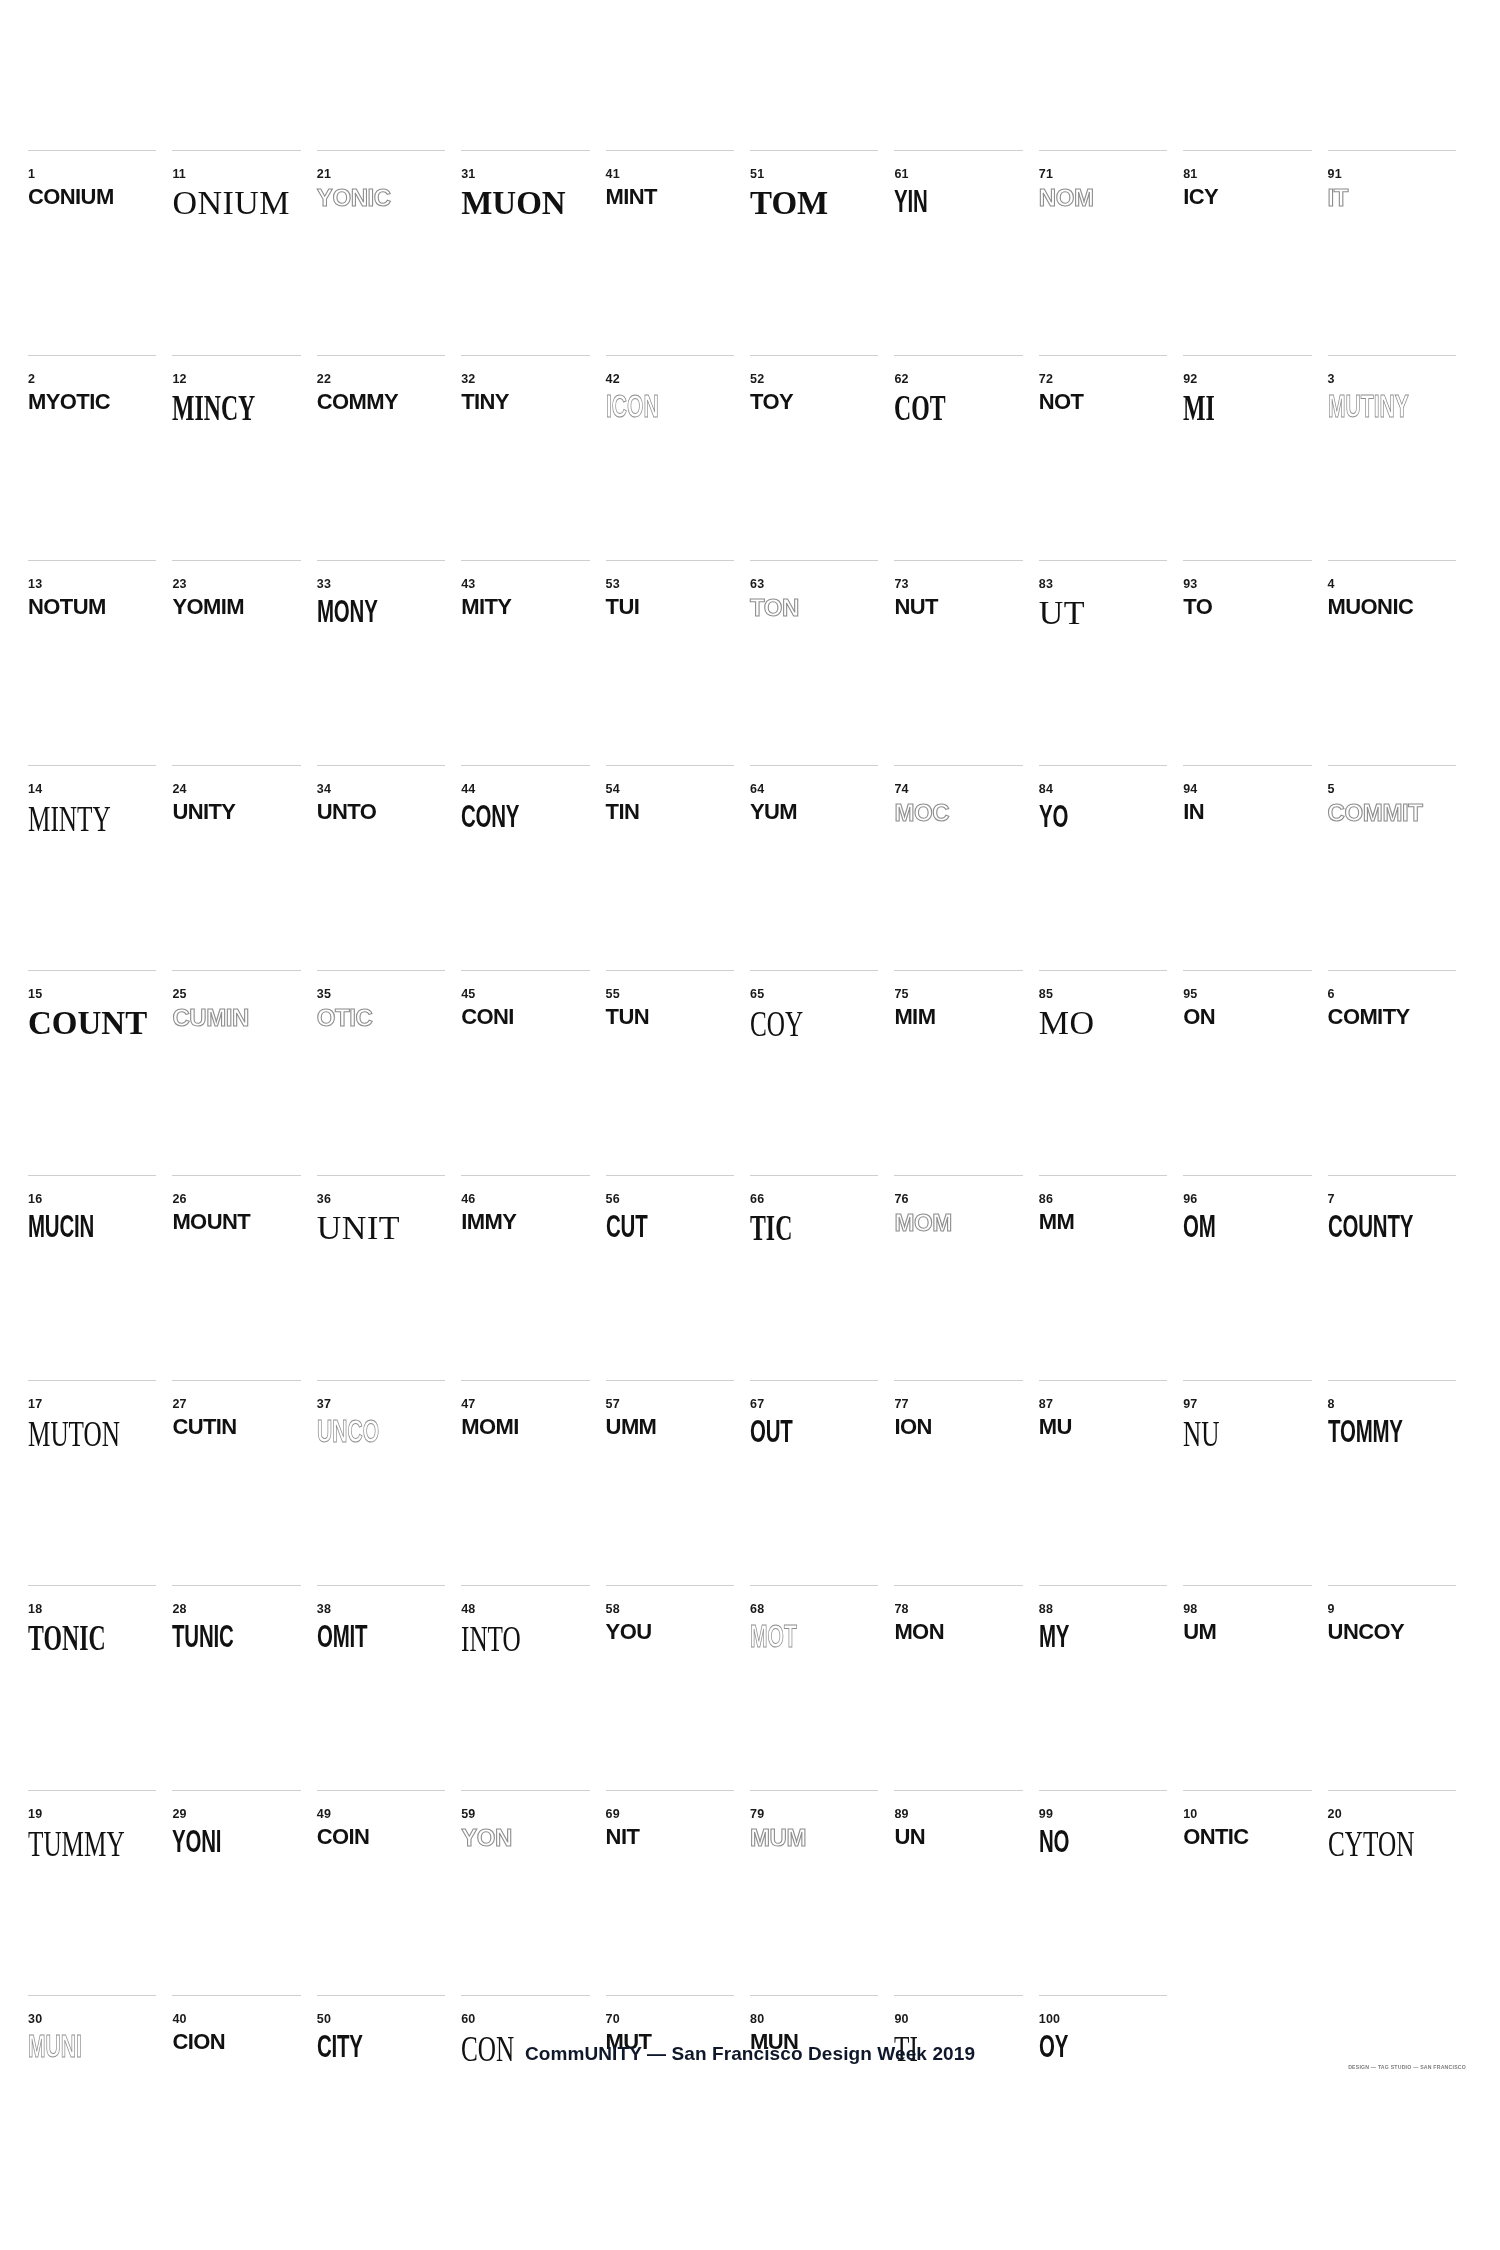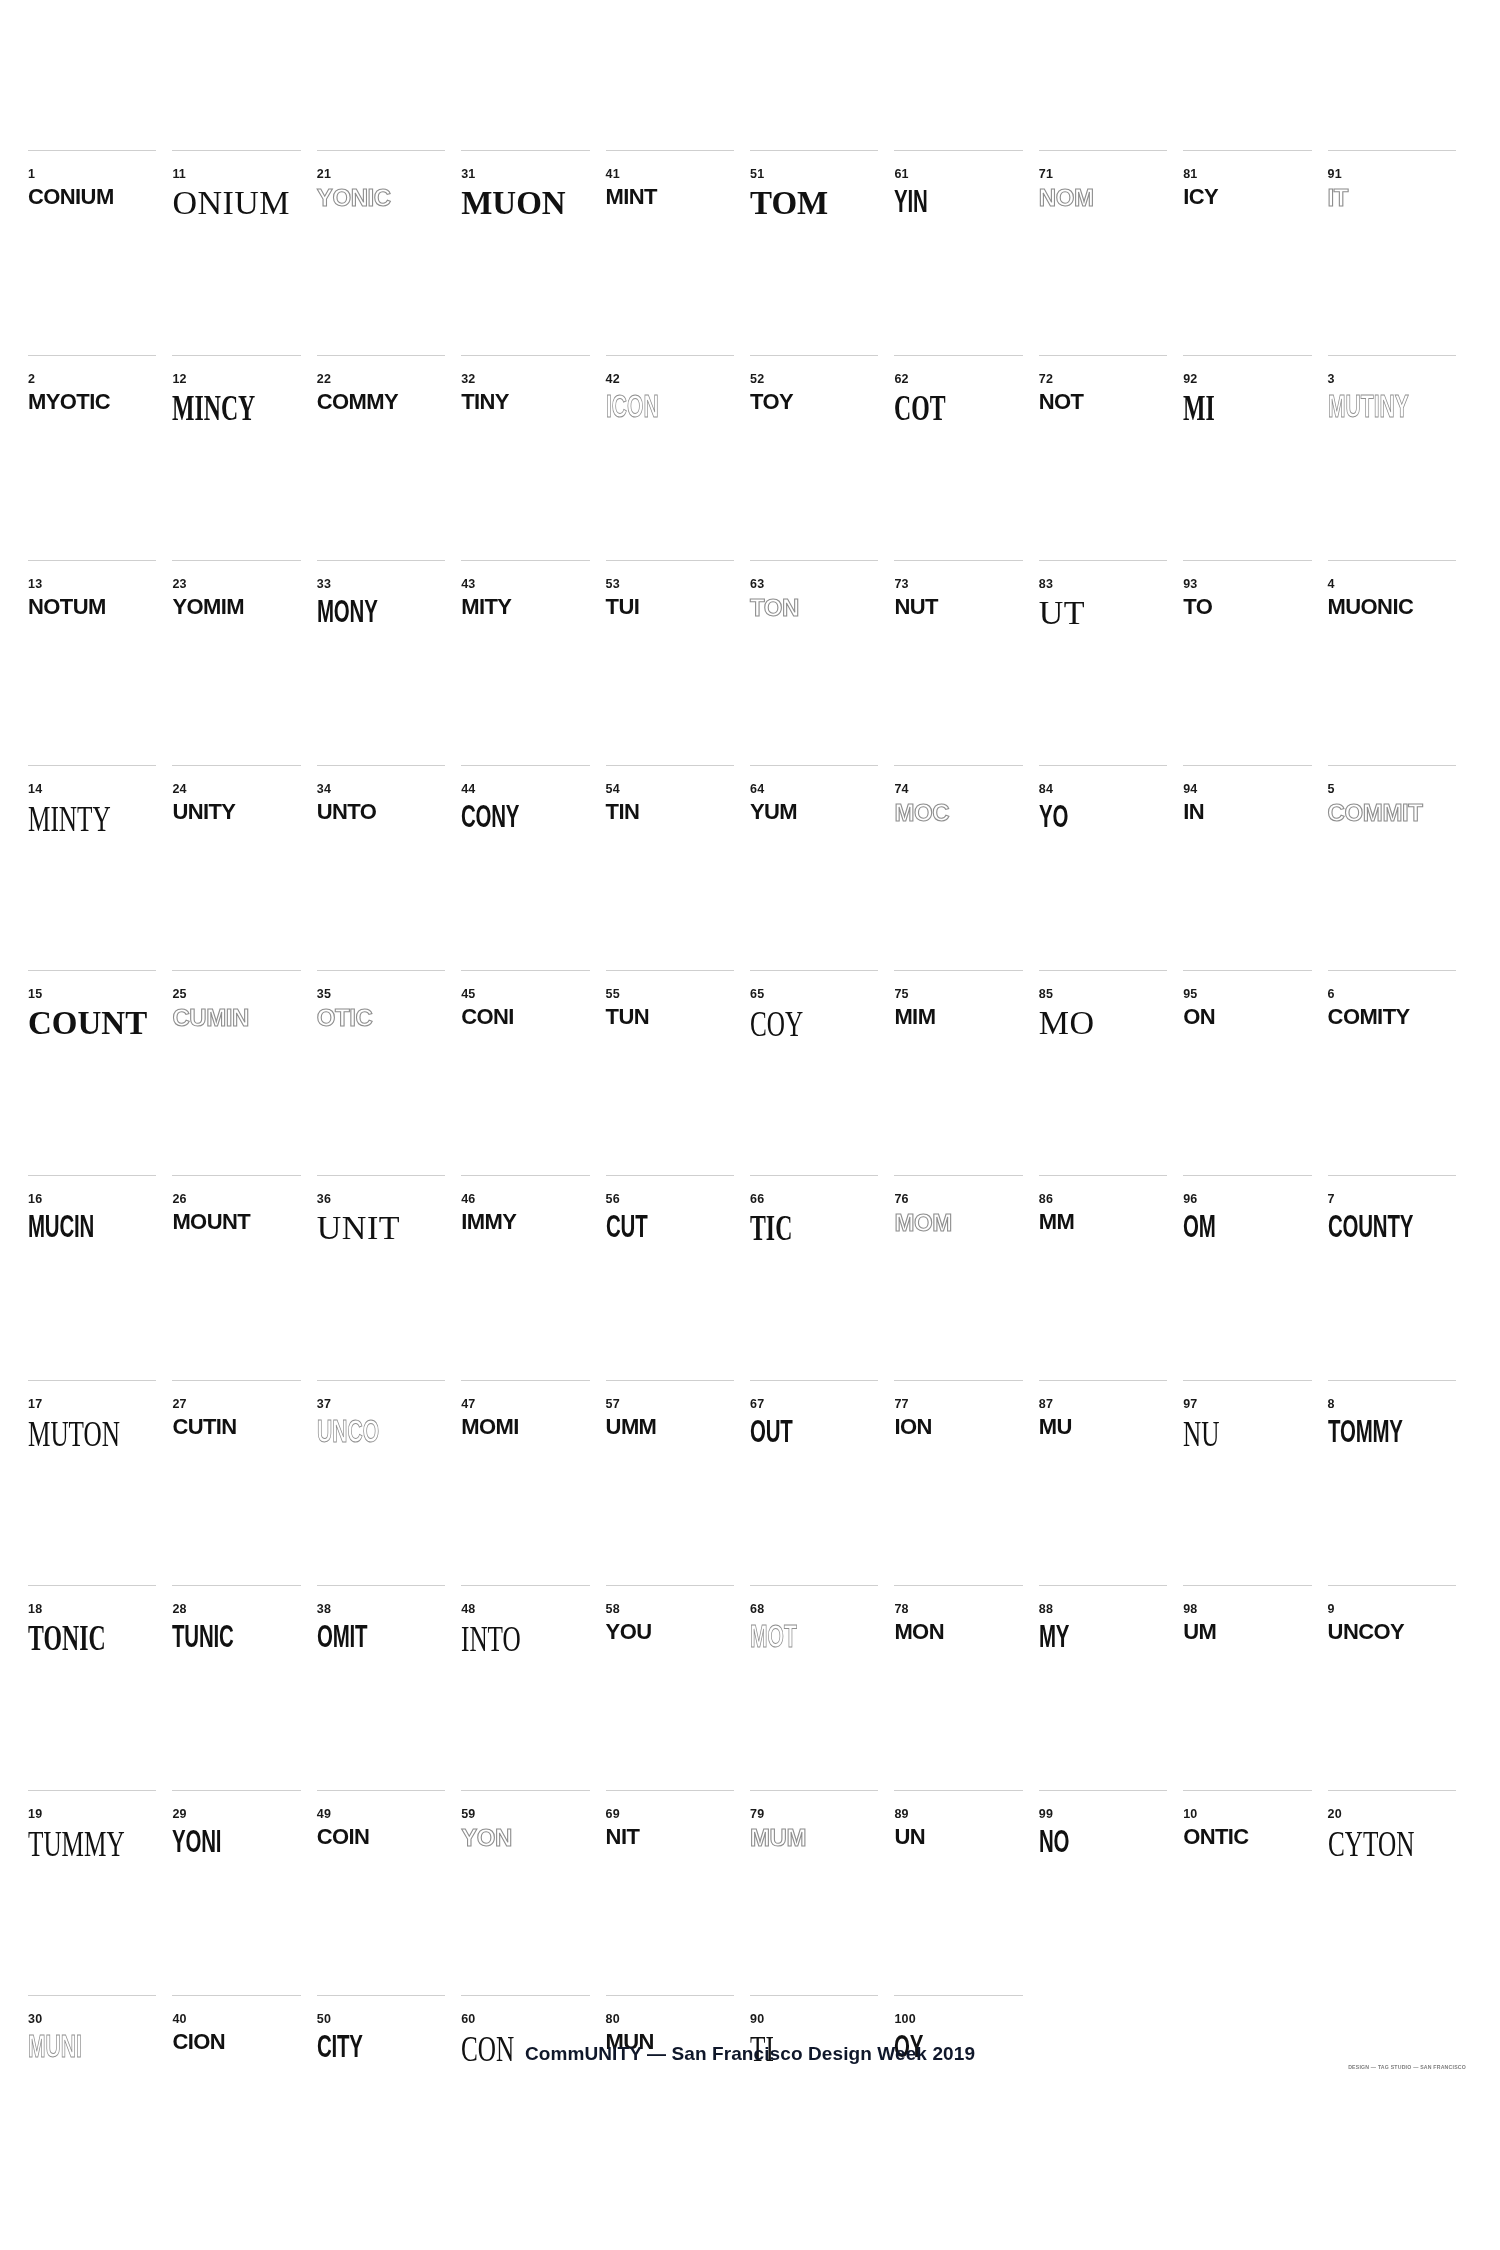--- a/index.html
+++ b/index.html
@@ -659,20 +659,25 @@
         <div class="num">50</div>
         <div class="word">CITY</div>
       </div>
       <div class="cell s-cond-serif-light">
         <div class="rule"></div>
         <div class="num">60</div>
         <div class="word">CON</div>
       </div>
       <div class="cell s-bold">
         <div class="rule"></div>
+        <div class="num">70</div>
+        <div class="word">MUT</div>
+      </div>
+      <div class="cell s-bold">
+        <div class="rule"></div>
         <div class="num">80</div>
         <div class="word">MUN</div>
       </div>
       <div class="cell s-cond-serif-light">
         <div class="rule"></div>
         <div class="num">90</div>
         <div class="word">TI</div>
       </div>
       <div class="cell s-cond">
         <div class="rule"></div>

